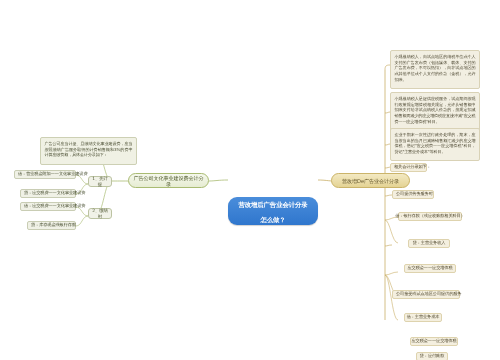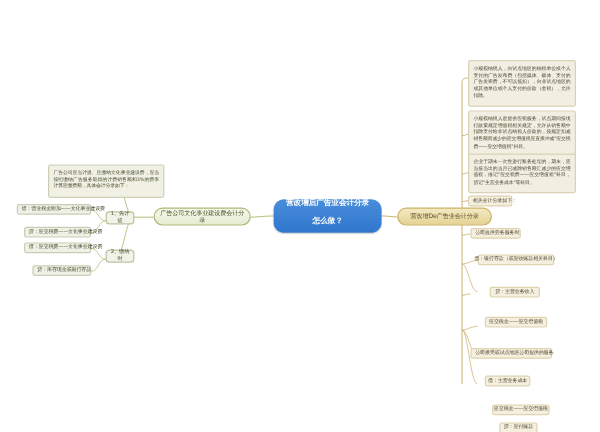--- a/index.html
+++ b/index.html
@@ -40,23 +40,24 @@
   .root {
     background: #3d83d6;
     background-image: linear-gradient(#4a8ddb, #2f76cd);
     color: #ffffff;
     border-radius: 9px;
     text-align: center;
     font-size: 6.4px;
     font-weight: bold;
     padding: 5px 4px;
     display: flex;
-    align-items: flex-end;
+    align-items: flex-start;
     justify-content: center;
     box-shadow: 0 1px 1px rgba(0,0,0,.18);
+    margin-top: 31px;
   }
   .root span { display:block; width:100%; }
 
   
   .branch-green {
     background: #f2f5e6;
     background-image: linear-gradient(#f5f8ec, #e6ecd2);
     border: 1px solid #a9bb72;
     border-radius: 8px;
     font-size: 5.1px;

